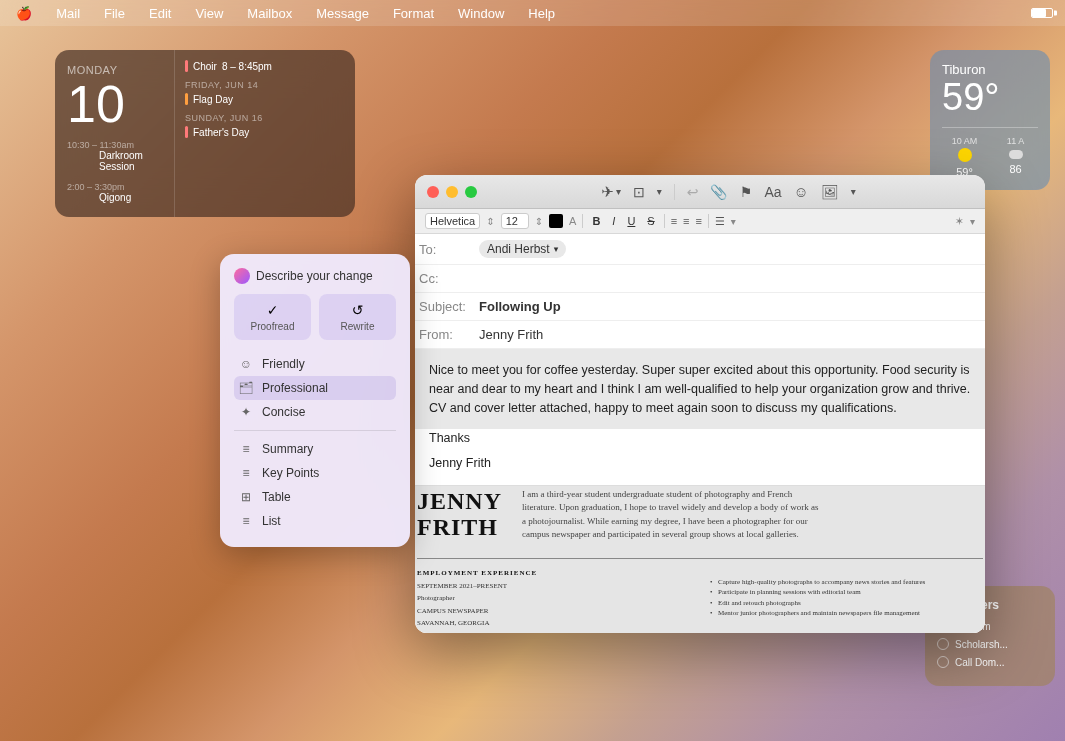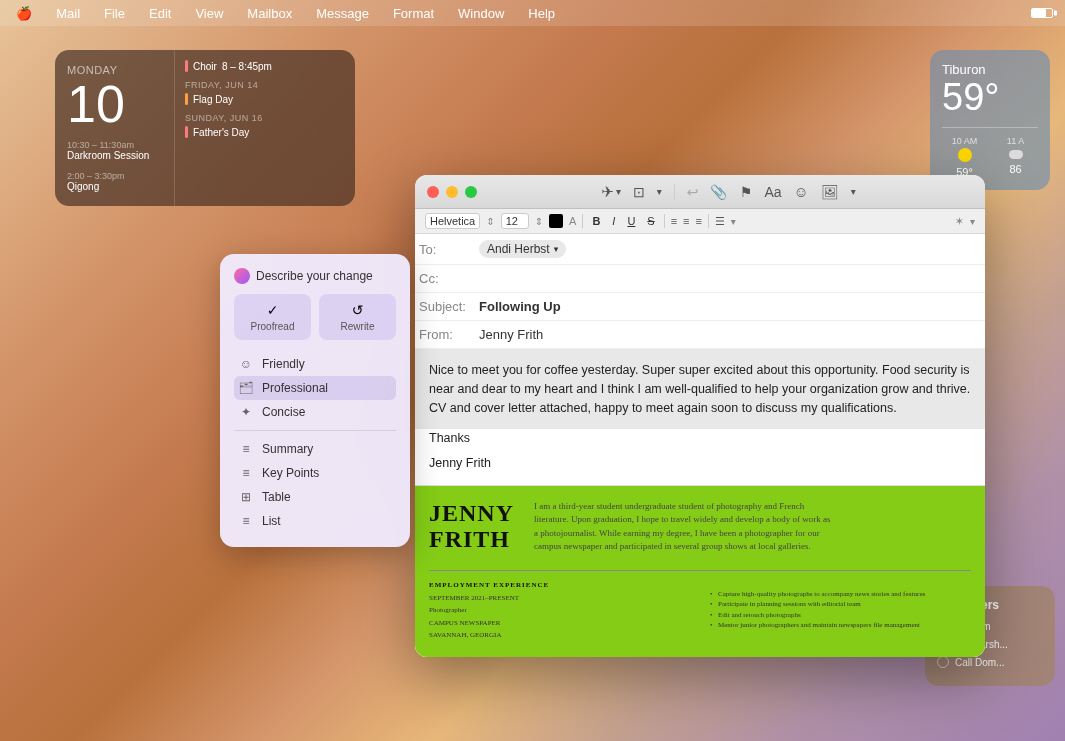--- a/index.html
+++ b/index.html
@@ -128,20 +128,21 @@
 
     .cal-event-time {
       font-size: 9px;
       color: rgba(255,255,255,0.5);
     }
 
     .cal-event-title {
       font-size: 10px;
       color: #fff;
       font-weight: 400;
+      margin-left: 32px;
     }
 
     .cal-right {
       flex: 1;
       padding: 10px 10px;
     }
 
     .cal-right-section {
       margin-bottom: 8px;
     }
@@ -499,22 +500,22 @@
     .mail-signature {
       padding: 0 14px 12px;
       font-size: 12.5px;
       color: #222;
       line-height: 1.5;
     }
 
     
     .cv-attachment {
       border-top: 1px solid #ddd;
-      background: #84cc16;
-      padding: 14px;
+      background: #e5e5e5;
+      padding: 2px;
       font-family: 'Georgia', serif;
     }
 
     .cv-header {
       display: flex;
       align-items: flex-start;
       gap: 20px;
       margin-bottom: 16px;
     }
 

